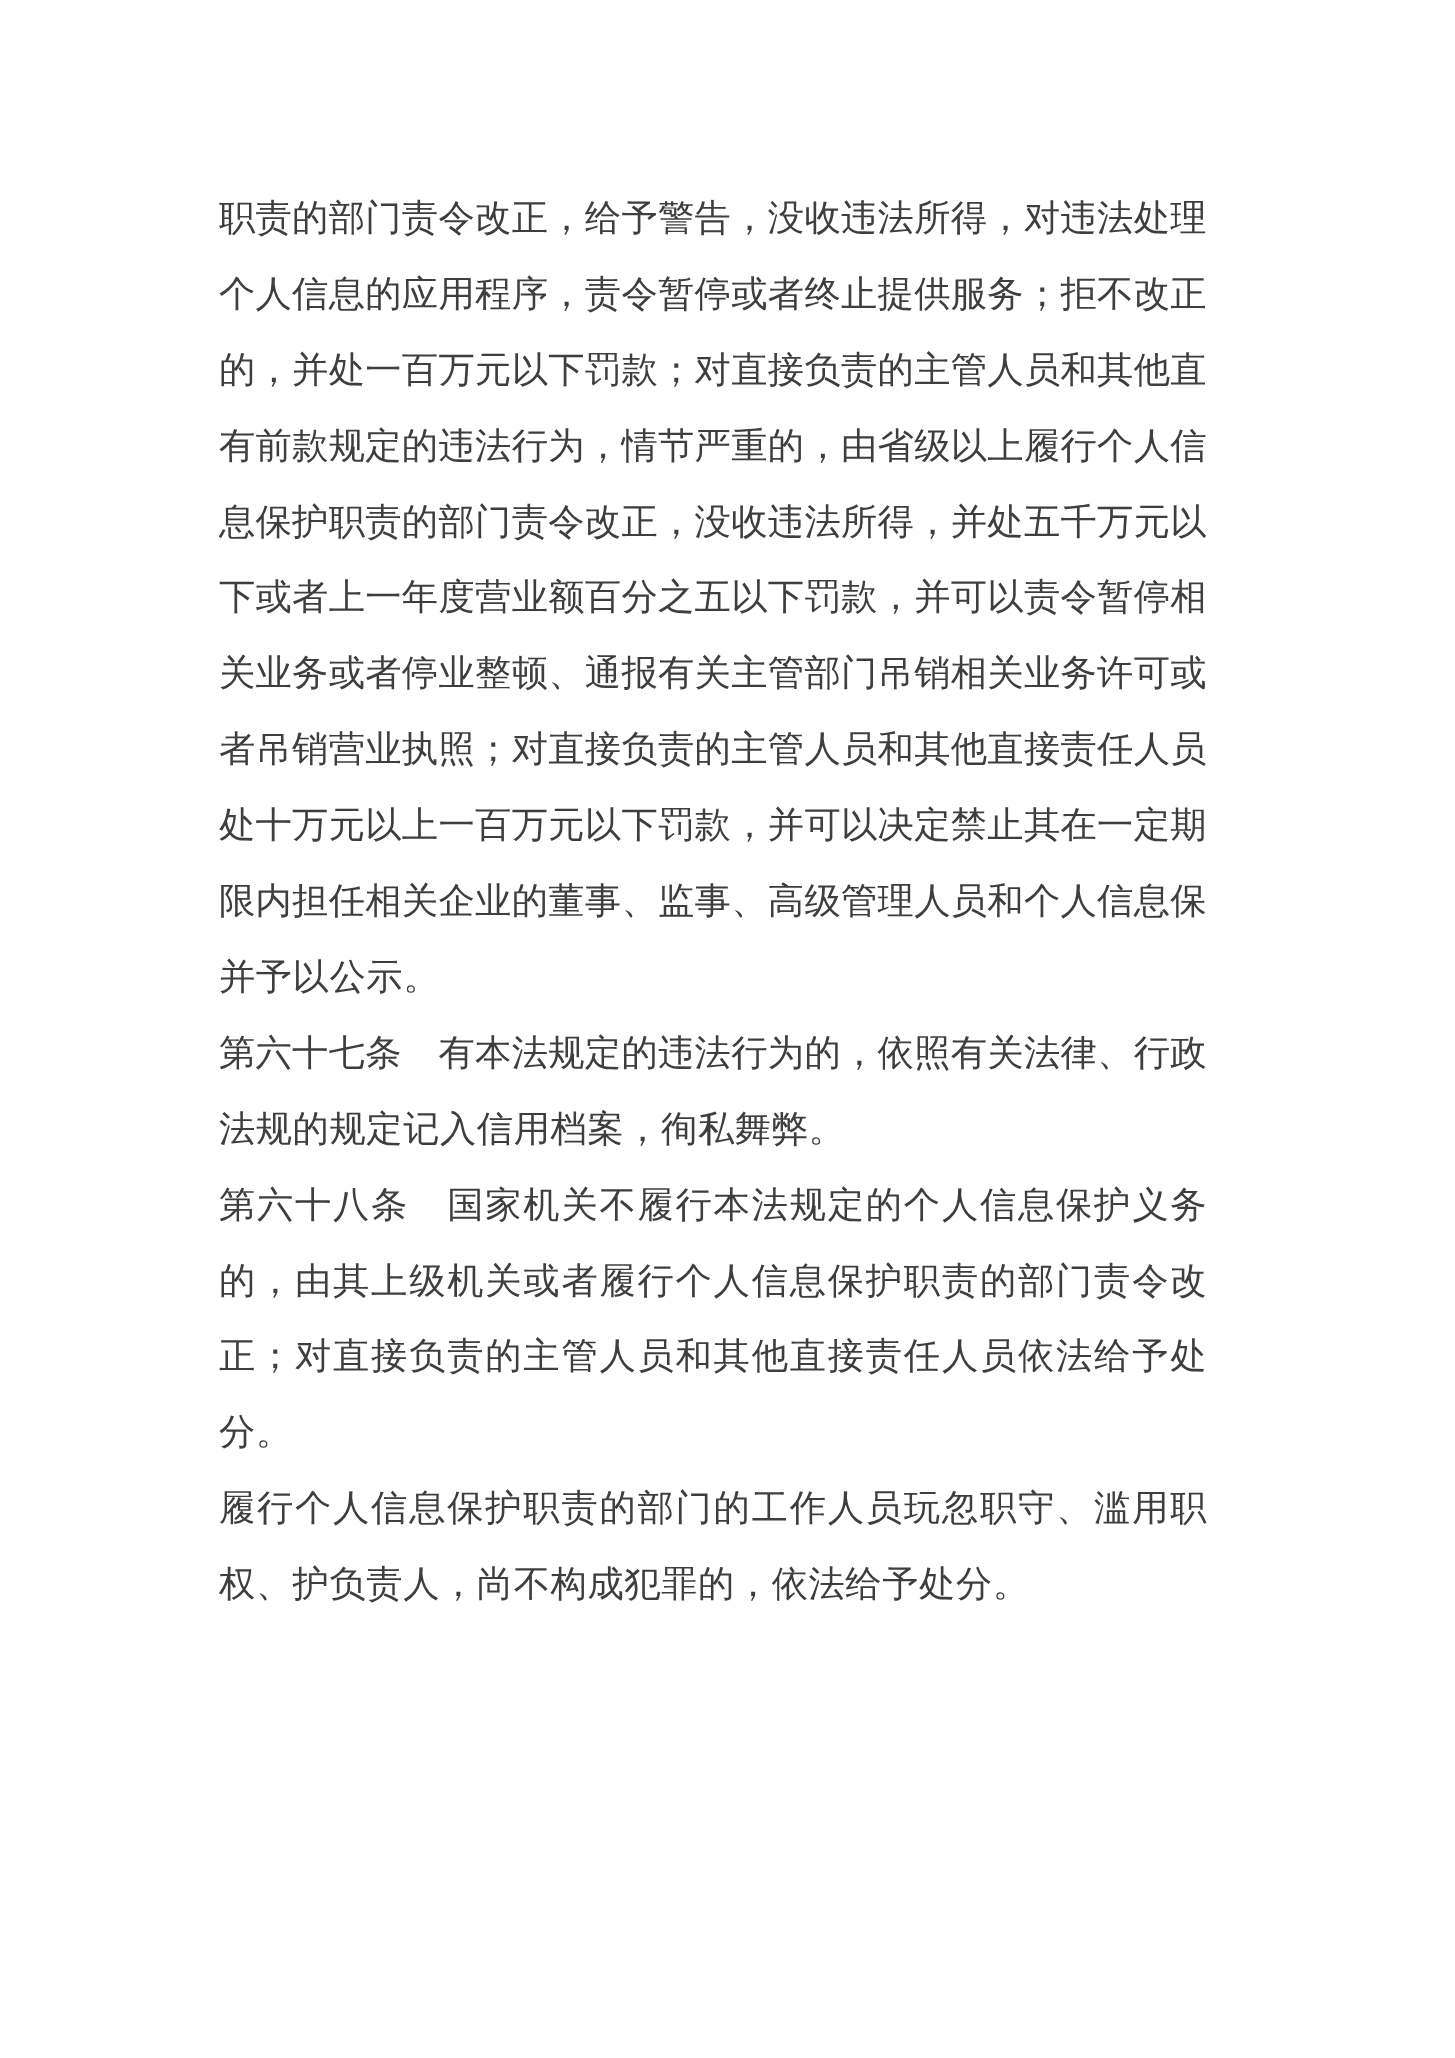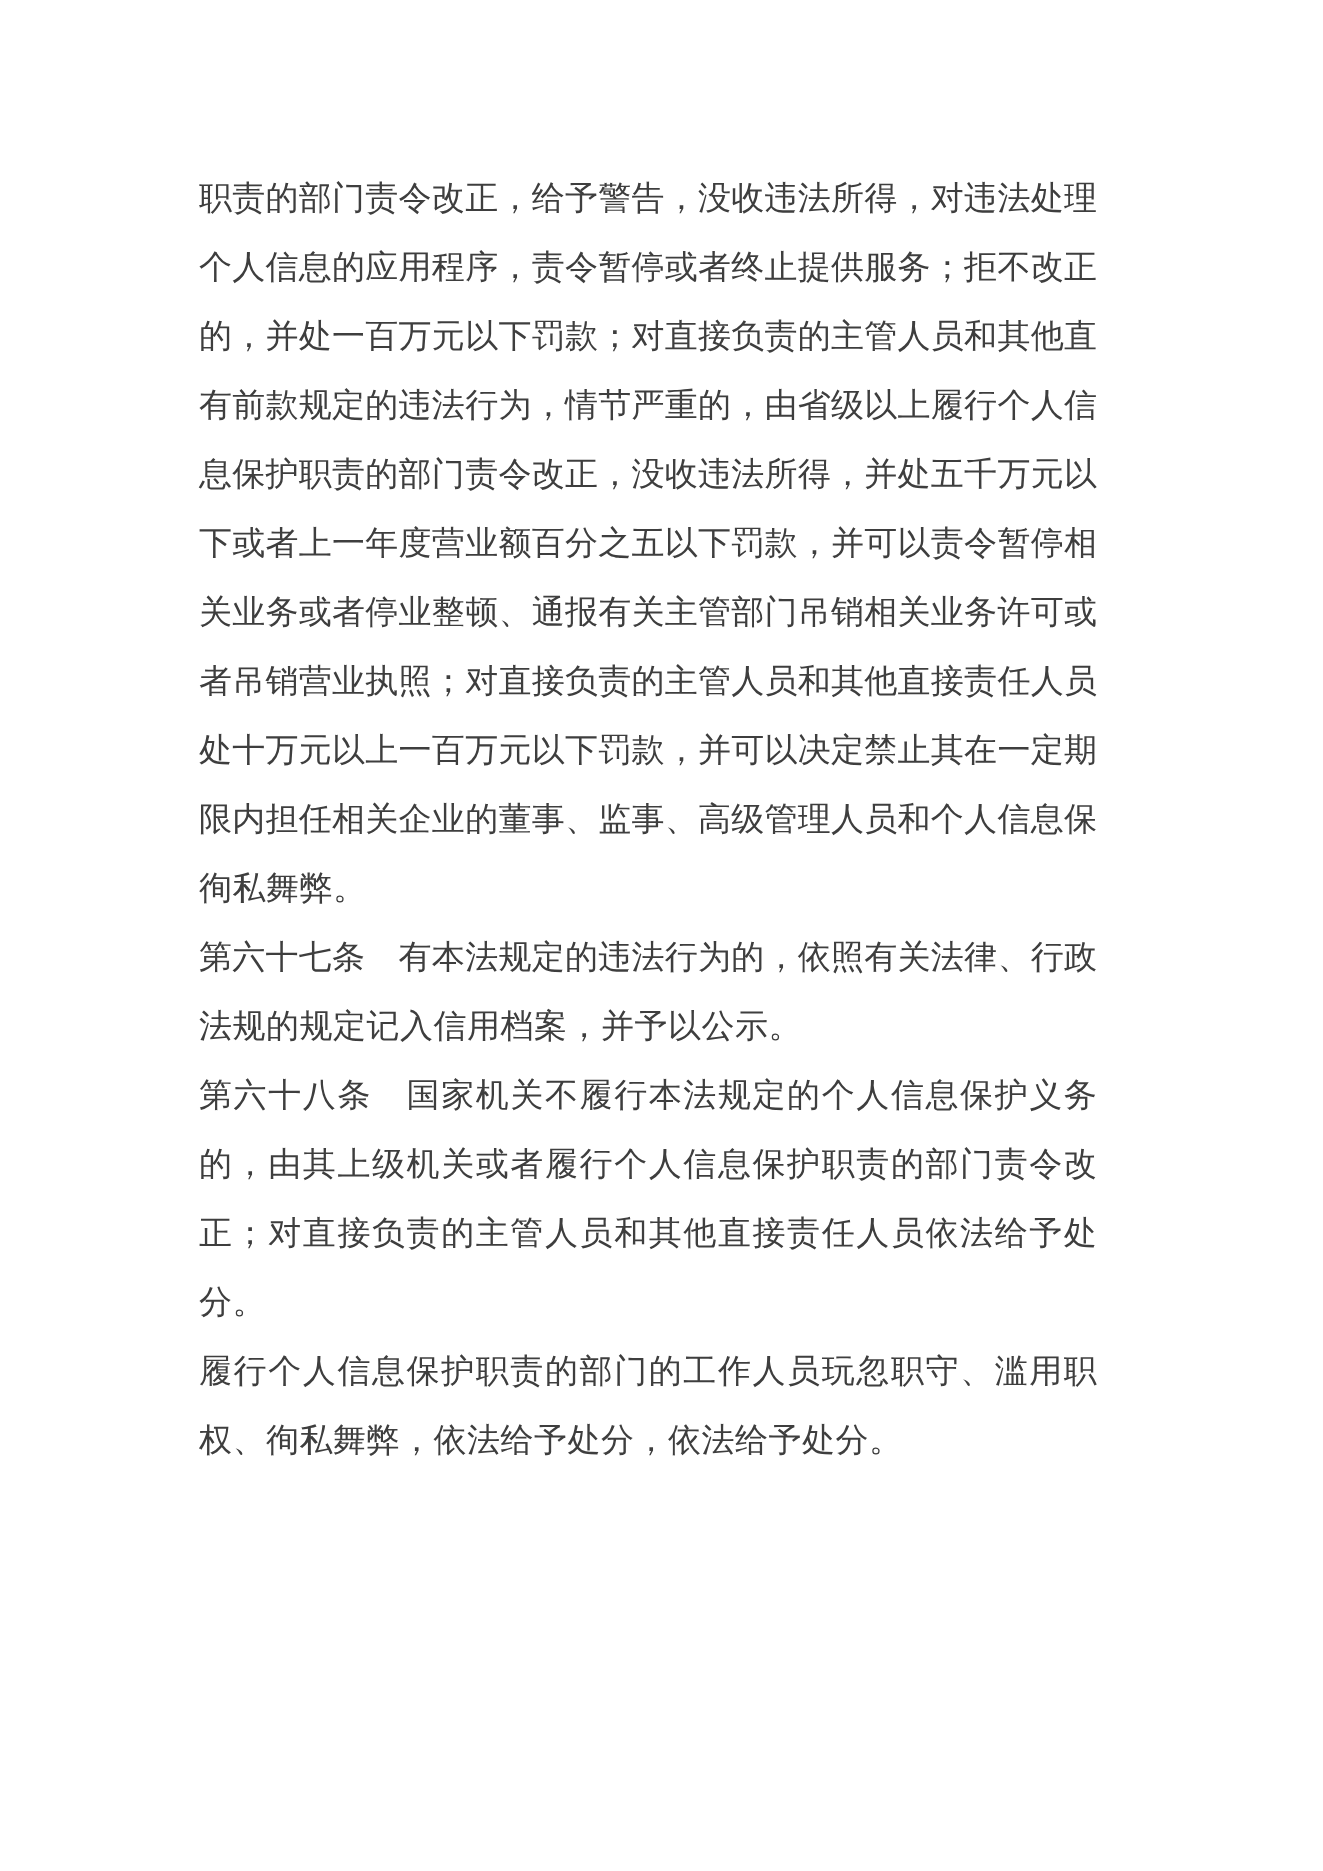--- a/index.html
+++ b/index.html
@@ -333,21 +333,21 @@
         <span>理</span>
         <span>人</span>
         <span>员</span>
         <span>和</span>
         <span>个</span>
         <span>人</span>
         <span>信</span>
         <span>息</span>
         <span>保</span>
       </div>
-      <div class="line">徇私舞弊。</div>
+      <div class="line">并予以公示。</div>
       <div class="line just">
         <span>第</span>
         <span>六</span>
         <span>十</span>
         <span>七</span>
         <span>条</span>
         <span class="fw-space"></span>
         <span>有</span>
         <span>本</span>
         <span>法</span>
@@ -363,21 +363,21 @@
         <span>依</span>
         <span>照</span>
         <span>有</span>
         <span>关</span>
         <span>法</span>
         <span>律</span>
         <span>、</span>
         <span>行</span>
         <span>政</span>
       </div>
-      <div class="line">法规的规定记入信用档案，并予以公示。</div>
+      <div class="line">法规的规定记入信用档案，徇私舞弊。</div>
       <div class="line just">
         <span>第</span>
         <span>六</span>
         <span>十</span>
         <span>八</span>
         <span>条</span>
         <span class="fw-space"></span>
         <span>国</span>
         <span>家</span>
         <span>机</span>
@@ -477,15 +477,15 @@
         <span>员</span>
         <span>玩</span>
         <span>忽</span>
         <span>职</span>
         <span>守</span>
         <span>、</span>
         <span>滥</span>
         <span>用</span>
         <span>职</span>
       </div>
-      <div class="line">权、徇私舞弊，依法给予处分，依法给予处分。</div>
+      <div class="line">权、护负责人，尚不构成犯罪的，依法给予处分。</div>
     </div>
 </div>
 
 </body></html>

